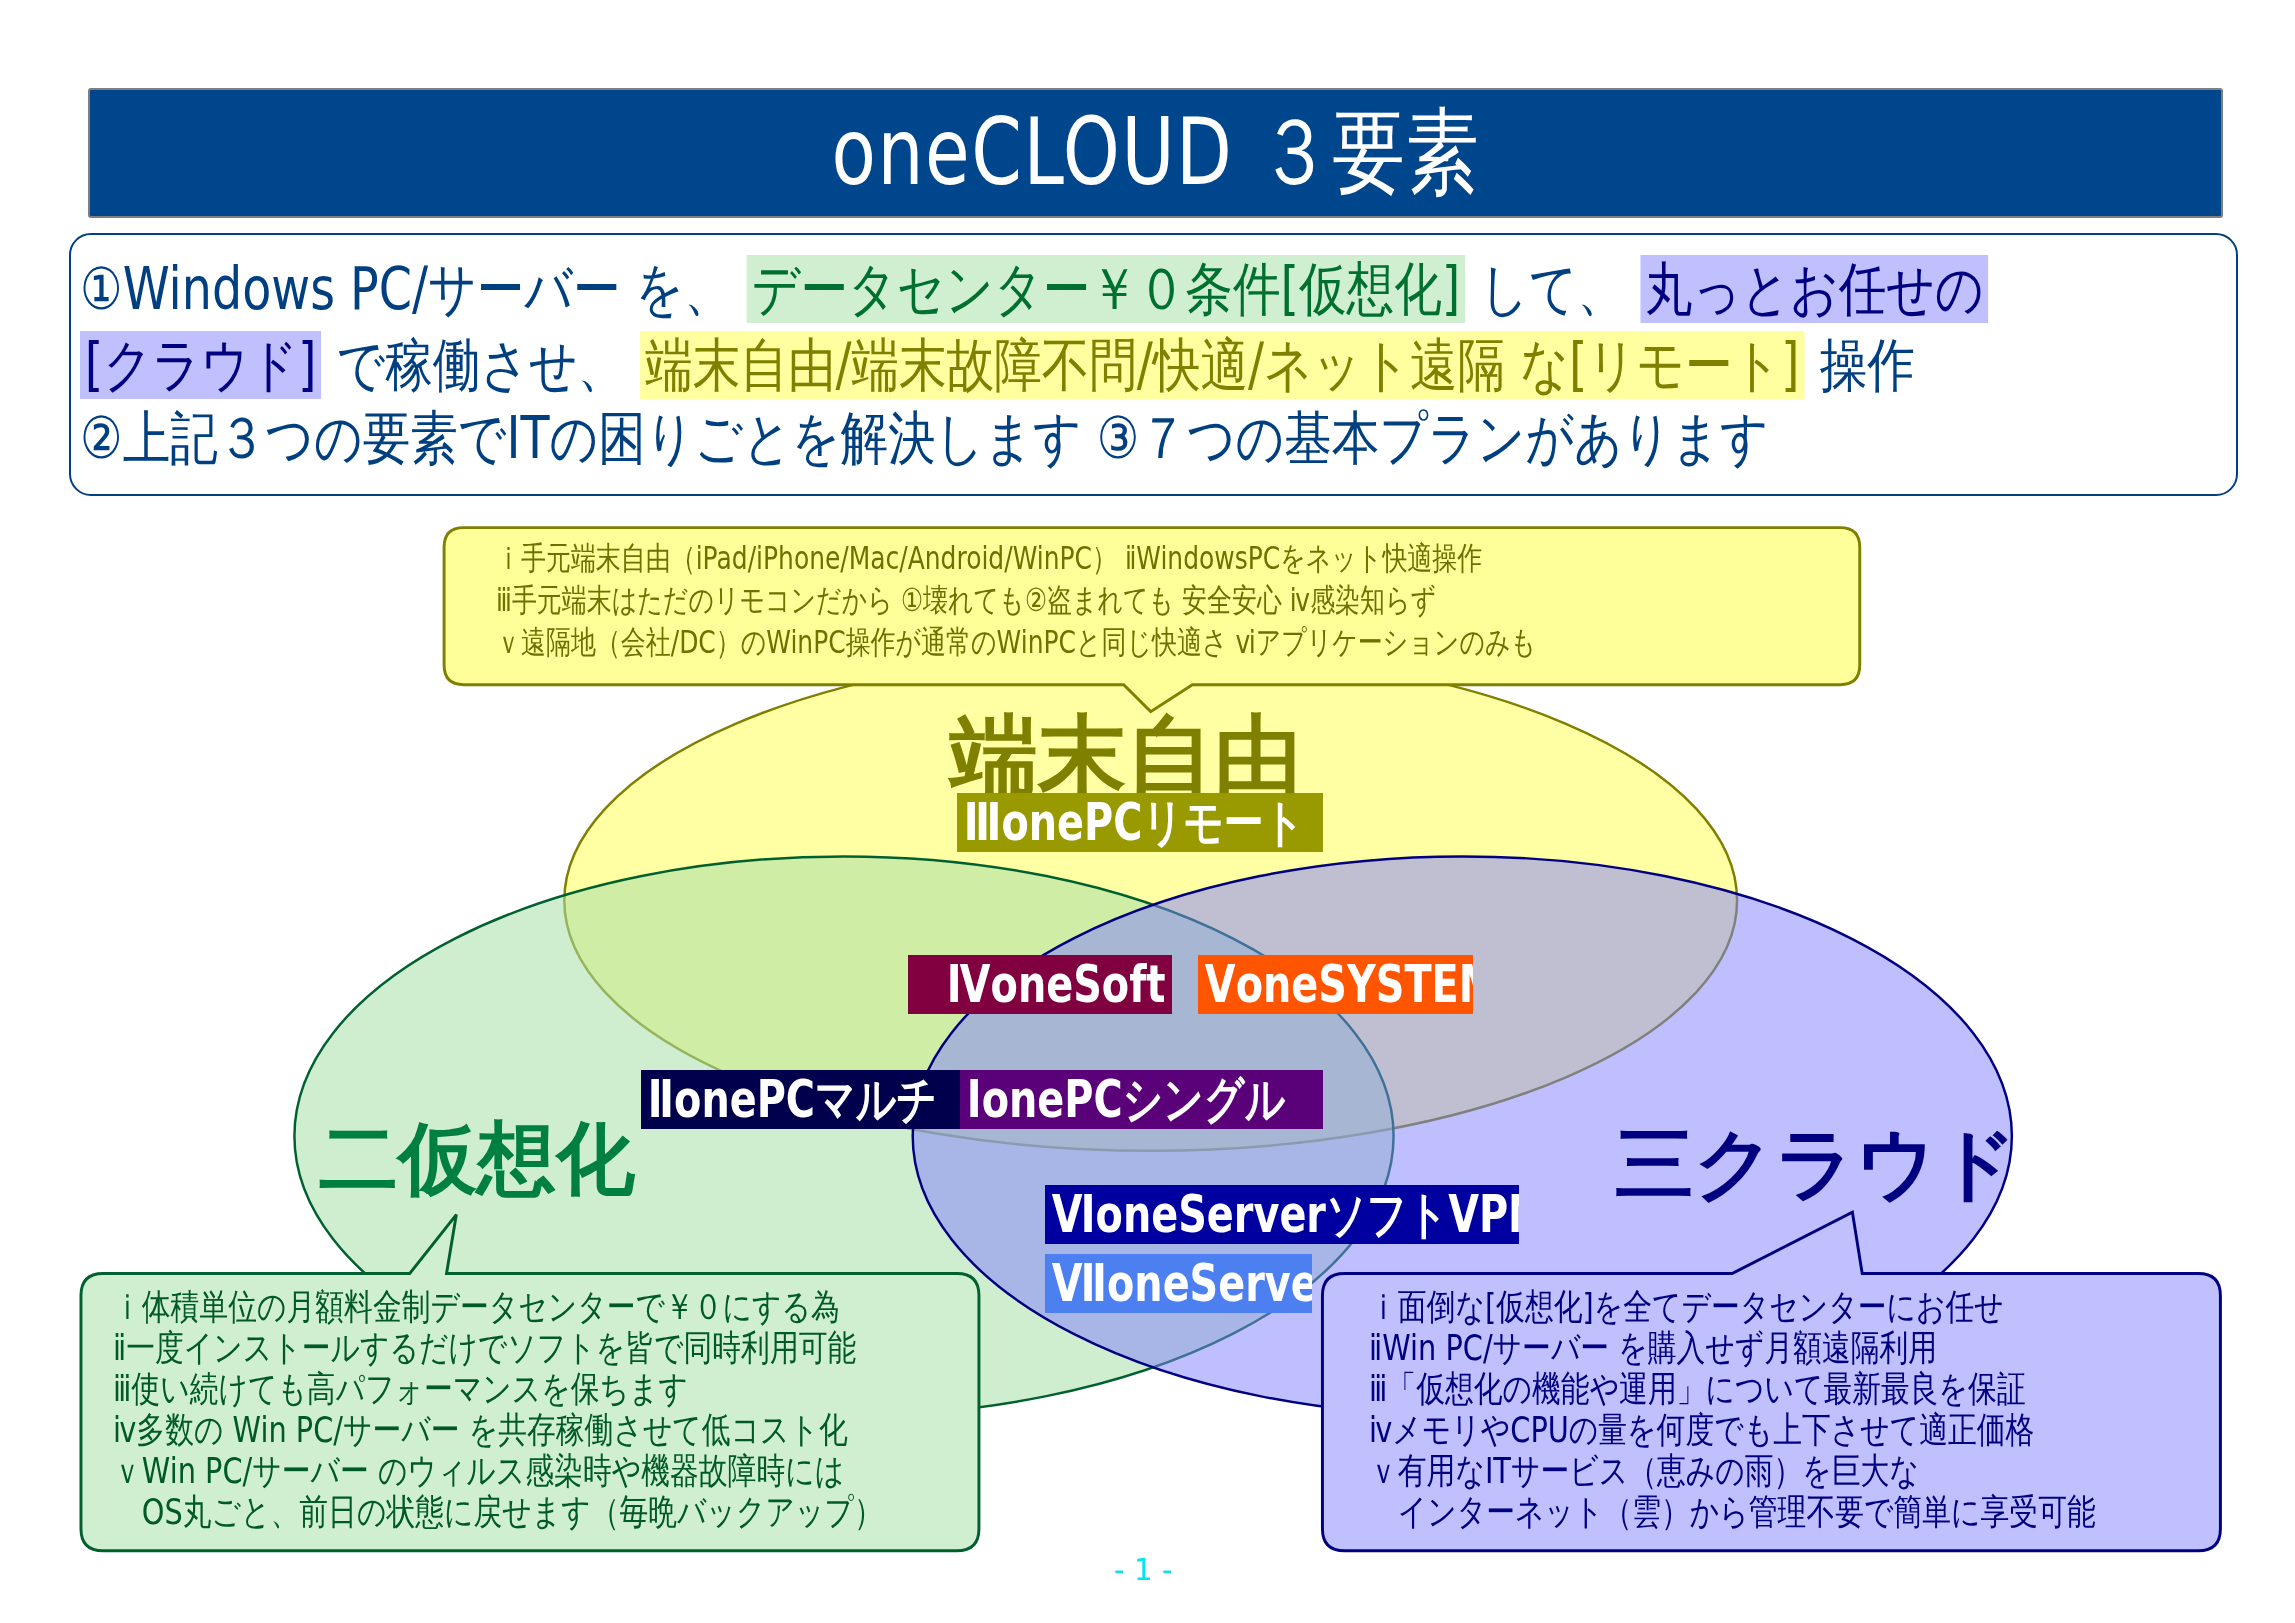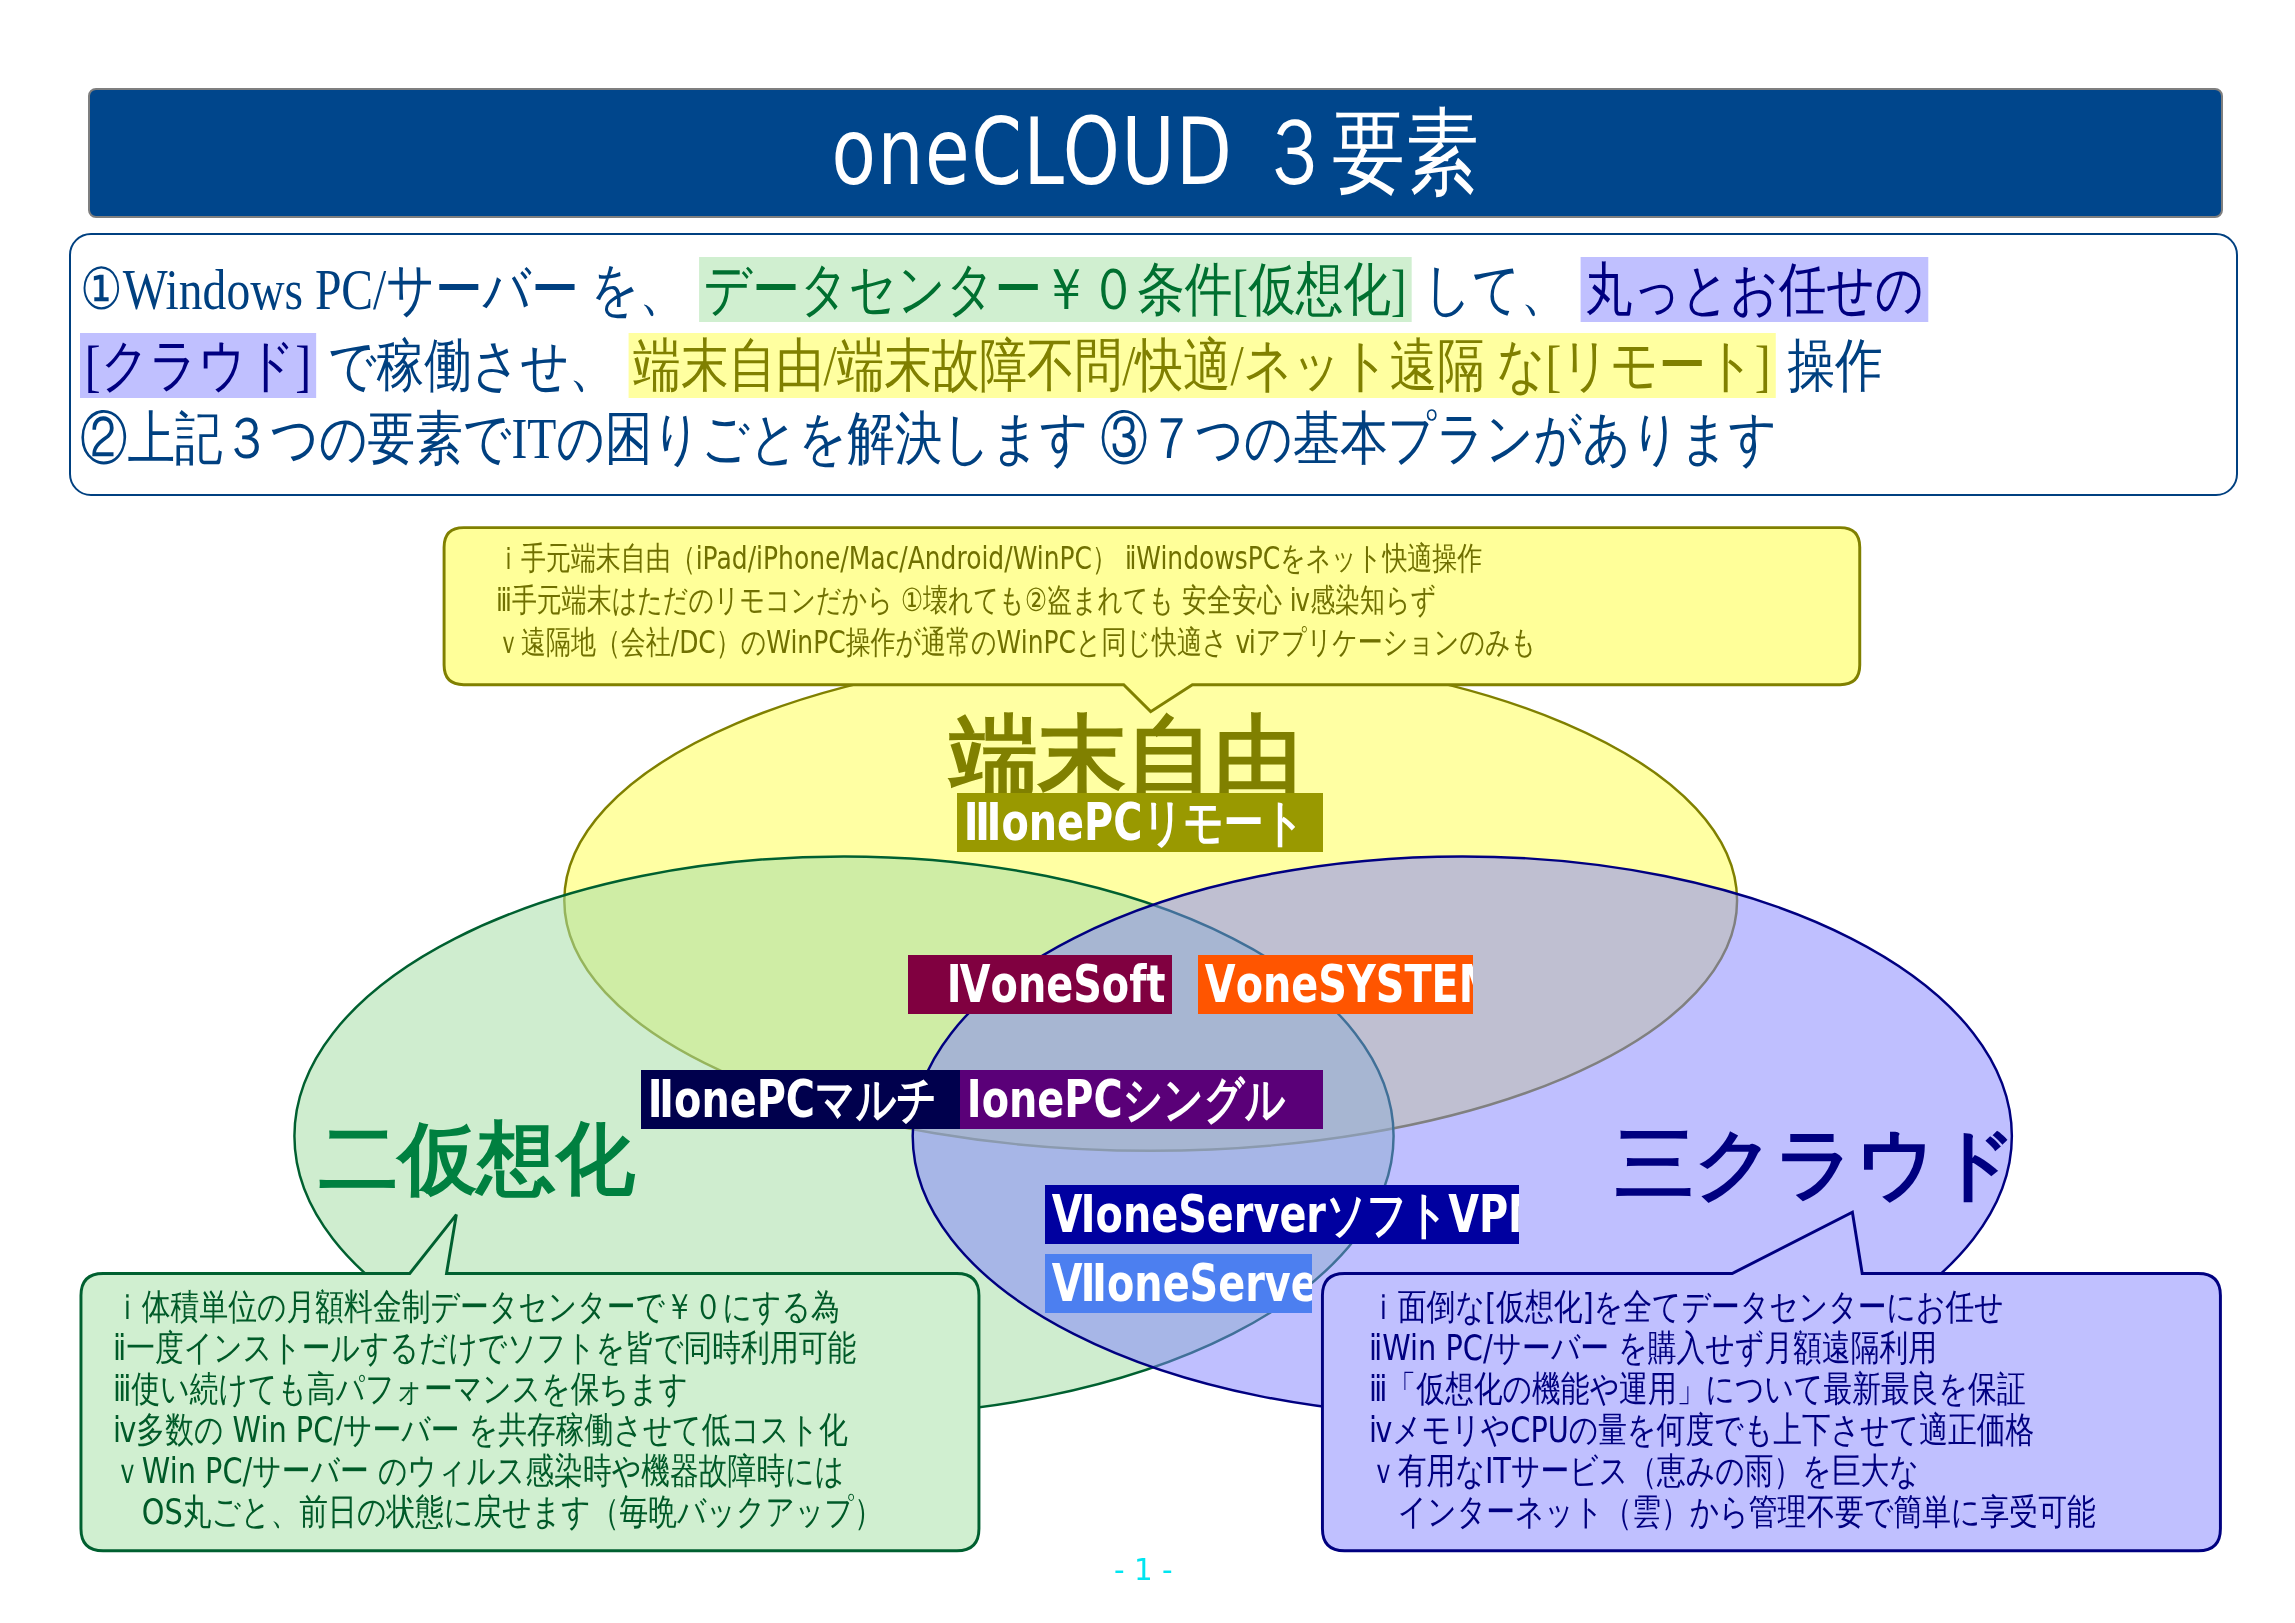--- a/index.html
+++ b/index.html
@@ -2,27 +2,27 @@
 <html style="font-size:7.9px"><head>
 <meta charset="utf-8">
 <style>
   html, body { margin:0; padding:0; background:#ffffff; }
   body { width:2295px; height:1623px; position:relative; overflow:hidden;
          font-family:"DejaVu Sans", "Liberation Sans", sans-serif; }
   .abs { position:absolute; }
 
   
   #title-bar { left:88px; top:88px; width:2135px; height:130px; background:#00468c;
-               border:2.9px solid #7f7f7f; border-radius:8px; box-sizing:border-box;
+               border:2.9px solid #7f7f7f; border-radius:3px; box-sizing:border-box;
                display:flex; align-items:center; justify-content:center; }
   #title-bar .t { color:#fff; font-size:93px; transform:scaleX(0.78); letter-spacing:2px; }
 
   
   #intro { left:69px; top:233px; width:2169px; height:263px; border:2.9px solid #004080;
-           border-radius:22px; box-sizing:border-box; background:#fff;font-family:Liberation Serif, serif; }
+           border-radius:22px; box-sizing:border-box; background:#fff; }
   .intro-line { position:absolute; left:8.8px; height:81px; font-size:58px; color:#004080;
                 white-space:nowrap; transform:scaleX(0.82); transform-origin:left top; line-height:79px; }
   .hl-green { background:#d0efd0; color:#007030; padding:0 5.9px; }
   .hl-blue  { background:#c0c0ff; color:#000080; padding:0 5.9px; }
   .hl-yellow{ background:#ffffa0; color:#808000; padding:0 5.9px; }
 
   
   #venn { position:absolute; left:0; top:0; }
 
   

